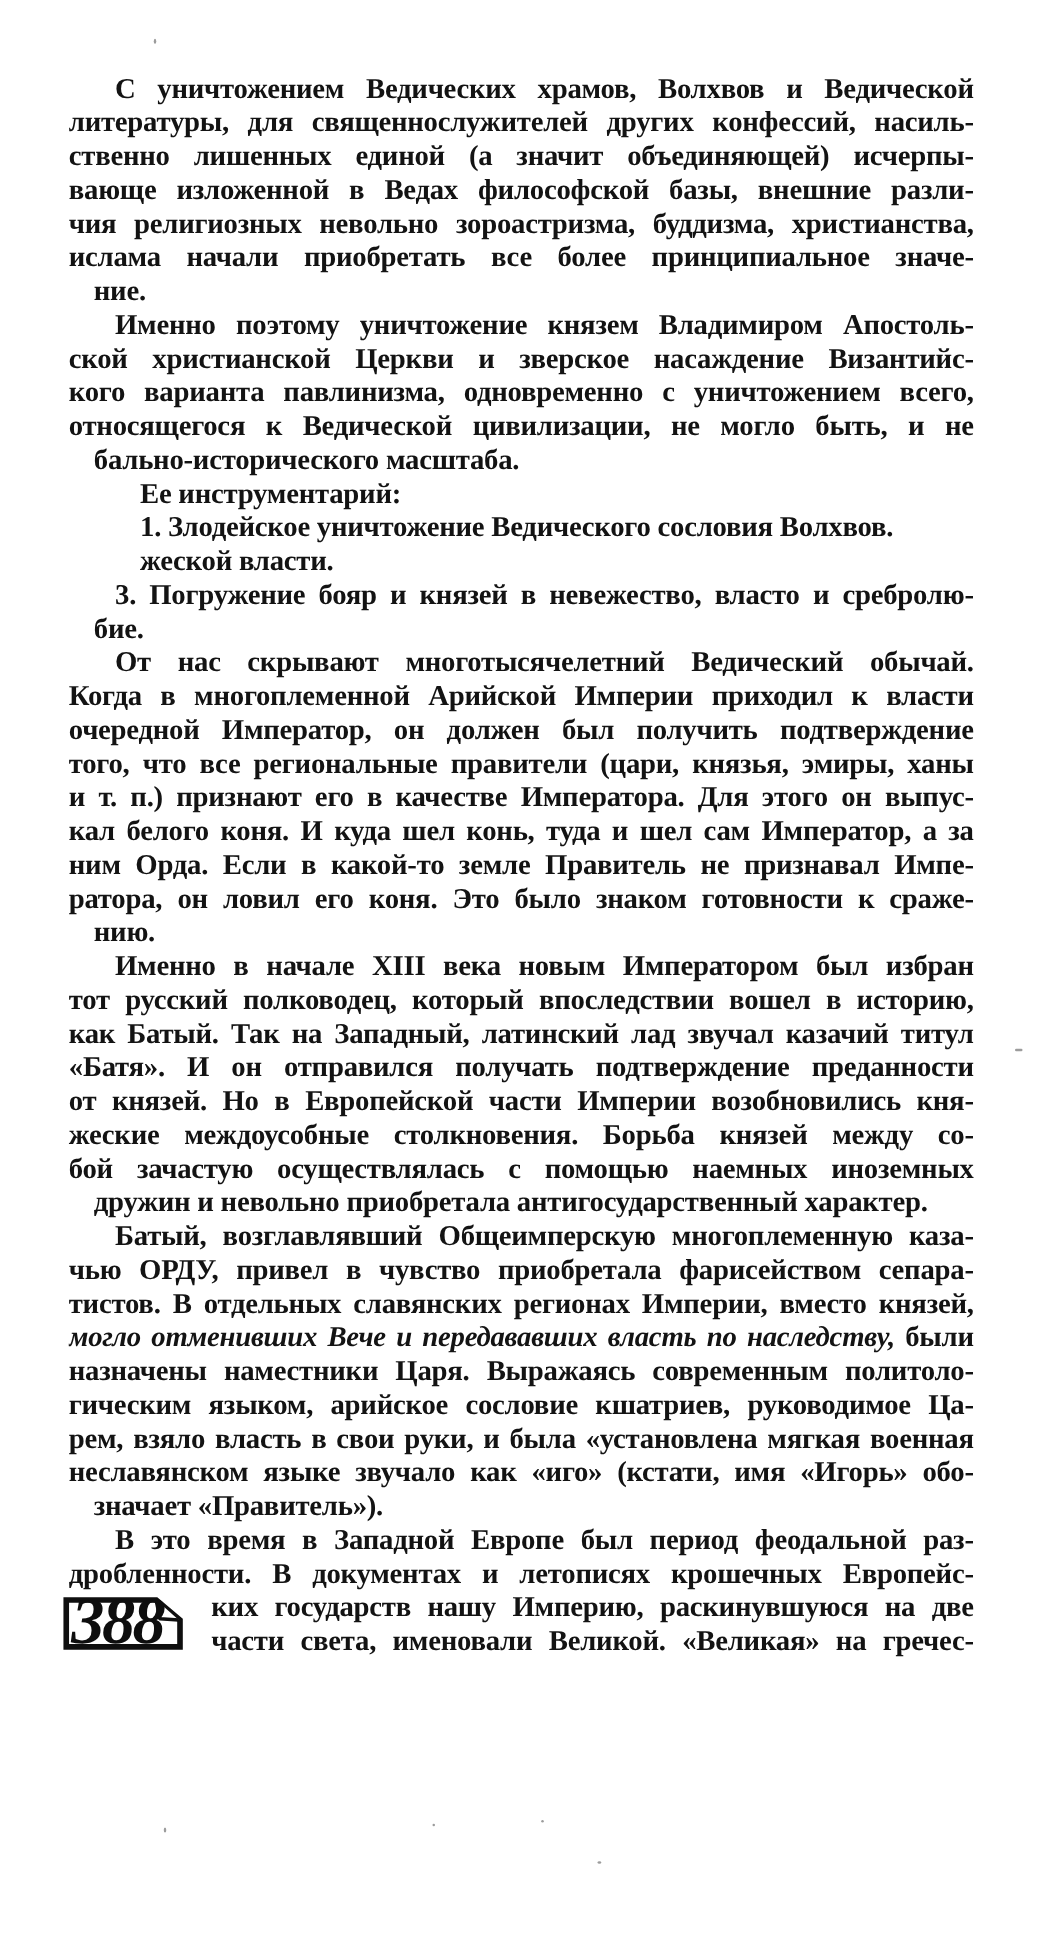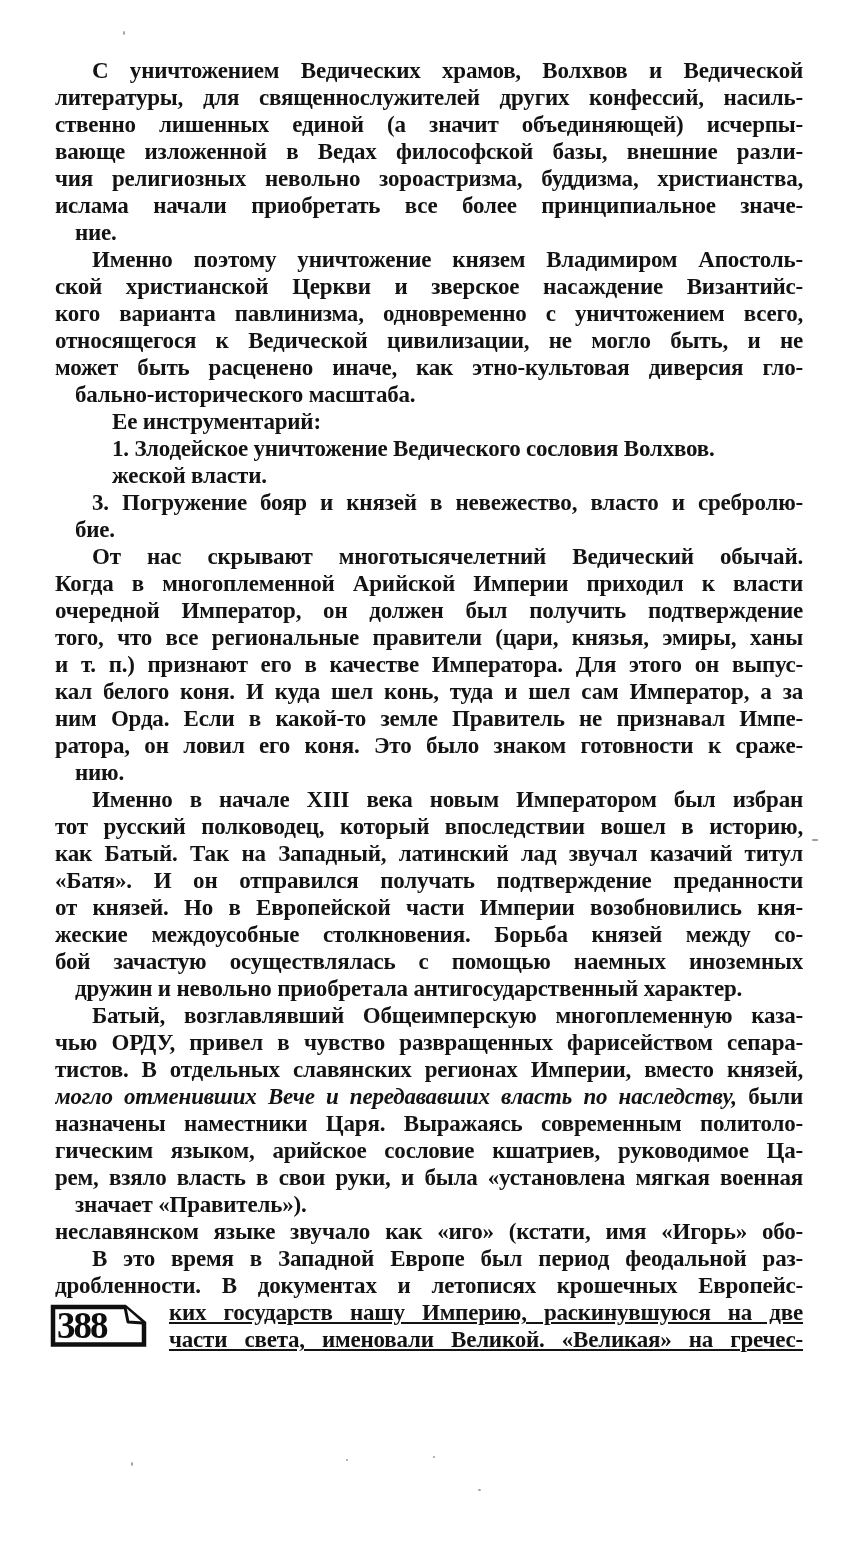--- a/index.html
+++ b/index.html
@@ -5,21 +5,21 @@
 <style>
   html, body { margin: 0; padding: 0; }
   body {
     width: 848px; height: 1556px;
     background: #ffffff;
     position: relative;
     overflow: hidden;
   }
   .page {
     position: absolute; inset: 0;
-    padding: 57px 45px 0 55px;
+    padding: 57px 69px 0 55px;
     box-sizing: border-box;
     font-family: "Liberation Serif", serif;
     font-weight: 700;
     color: #131313;
     font-size: 23px;
     line-height: 27px;
     letter-spacing: -0.2px;
   }
   .para { margin: 0; }
   .line {
@@ -39,26 +39,27 @@
     position: relative;
     flex: 0 0 auto;
     width: 99px; height: 47px;
     margin: 3px 21px 0 -6px;
   }
   .badge svg { position: absolute; inset: 0; display: block; }
   .badge-num {
     position: absolute;
     left: 8px; top: 51%;
     transform: translateY(-52%);
-    font-size: 37px;
+    font-size: 53px;
     line-height: 1;
     letter-spacing: -2px;
     color: #0e0e0e;
+    font-style: italic;
   }
-  .footer-lines { flex: 1 1 auto; min-width: 0; text-decoration: underline; }
+  .footer-lines { flex: 1 1 auto; min-width: 0; }
   .speck {
     position: absolute;
     background: #4a4a4a;
     border-radius: 50%;
     opacity: 0.55;
   }
 </style>
 </head>
 <body>
 
@@ -71,21 +72,20 @@
         <div class="line">вающе изложенной в Ведах философской базы, внешние разли-</div>
         <div class="line">чия религиозных невольно зороастризма, буддизма, христианства,</div>
         <div class="line">ислама начали приобретать все более принципиальное значе-</div>
         <div class="line end">ние.</div>
       </div>
       <div class="para">
         <div class="line">Именно поэтому уничтожение князем Владимиром Апостоль-</div>
         <div class="line">ской христианской Церкви и зверское насаждение Византийс-</div>
         <div class="line">кого варианта павлинизма, одновременно с уничтожением всего,</div>
         <div class="line">относящегося к Ведической цивилизации, не могло быть, и не</div>
-        <div class="line">может быть расценено иначе, как этно-культовая диверсия гло-</div>
         <div class="line end">бально-исторического масштаба.</div>
       </div>
       <div class="para">
         <div class="line end">Ее инструментарий:</div>
       </div>
       <div class="para">
         <div class="line end">1. Злодейское уничтожение Ведического сословия Волхвов.</div>
       </div>
       <div class="para">
         <div class="line end">жеской власти.</div>
@@ -110,28 +110,28 @@
         <div class="line">тот русский полководец, который впоследствии вошел в историю,</div>
         <div class="line">как Батый. Так на Западный, латинский лад звучал казачий титул</div>
         <div class="line">«Батя». И он отправился получать подтверждение преданности</div>
         <div class="line">от князей. Но в Европейской части Империи возобновились кня-</div>
         <div class="line">жеские междоусобные столкновения. Борьба князей между со-</div>
         <div class="line">бой зачастую осуществлялась с помощью наемных иноземных</div>
         <div class="line end">дружин и невольно приобретала антигосударственный характер.</div>
       </div>
       <div class="para">
         <div class="line">Батый, возглавлявший Общеимперскую многоплеменную каза-</div>
-        <div class="line">чью ОРДУ, привел в чувство развращенных фарисейством сепара-</div>
+        <div class="line">чью ОРДУ, привел в чувство приобретала фарисейством сепара-</div>
         <div class="line">тистов. В отдельных славянских регионах Империи, вместо князей,</div>
         <div class="line"><i>могло отменивших Вече и передававших власть по наследству,</i> были</div>
         <div class="line">назначены наместники Царя. Выражаясь современным политоло-</div>
         <div class="line">гическим языком, арийское сословие кшатриев, руководимое Ца-</div>
         <div class="line">рем, взяло власть в свои руки, и была «установлена мягкая военная</div>
+        <div class="line">неславянском языке звучало как «иго» (кстати, имя «Игорь» обо-</div>
         <div class="line end">значает «Правитель»).</div>
-        <div class="line">неславянском языке звучало как «иго» (кстати, имя «Игорь» обо-</div>
       </div>
       <div class="para">
         <div class="line">В это время в Западной Европе был период феодальной раз-</div>
         <div class="line">дробленности. В документах и летописях крошечных Европейс-</div>
       </div>
     </div>
 
   <div class="footer-row">
     <div class="badge">
       <svg viewBox="0 0 99 47" width="99" height="47" xmlns="http://www.w3.org/2000/svg">

